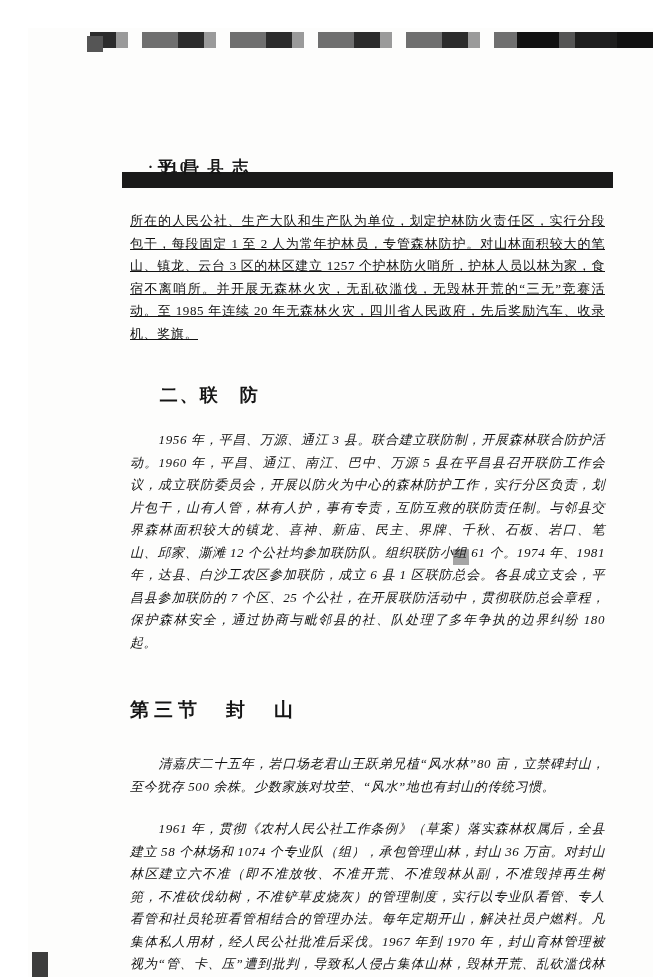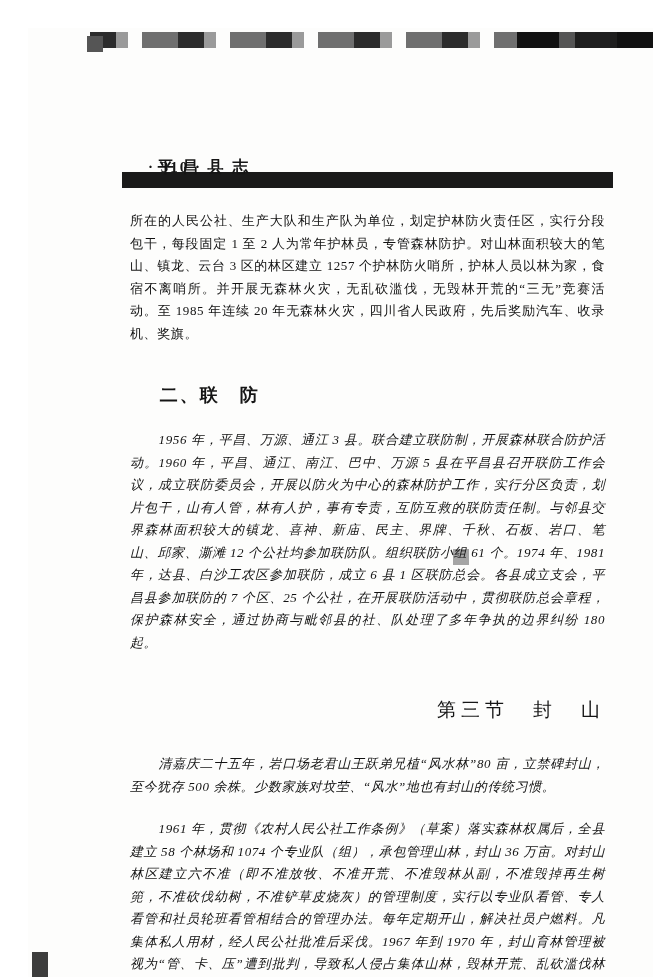--- a/index.html
+++ b/index.html
@@ -26,31 +26,31 @@
     letter-spacing:0.55em; text-indent:0.55em;
   }
   .header-rule { margin-top:4px; height:2px; background:#1a1a1a; }
   .para {
     font-size:13px; line-height:22.5px;
     letter-spacing:0.6px;
     text-align:justify;
     color:#121212;
   }
   .indent { text-indent:2.2em;font-style:italic; }
-  .p1 { margin-top:14px; }
+  .p1 { margin-top:14px;text-decoration:underline; }
   .h2 {
     margin-top:24px; padding-left:2.1em;
     font-size:18px; font-weight:bold; letter-spacing:2px;
     line-height:20px;
   }
   .p2 { margin-top:8px; }
   .h1 {
     margin-top:26px;
-    text-align:right;
-    font-size:19px; font-weight:normal; letter-spacing:5px;
+    text-align:left;
+    font-size:19px; font-weight:bold; letter-spacing:5px;
     line-height:28px;
   }
   .p3 { margin-top:13px; }
   .p4 { margin-top:0; }
 
   
   .art { position:absolute; }
   .art-top {
     top:0; left:58px; right:176px; height:4px;
     background:repeating-linear-gradient(90deg,

